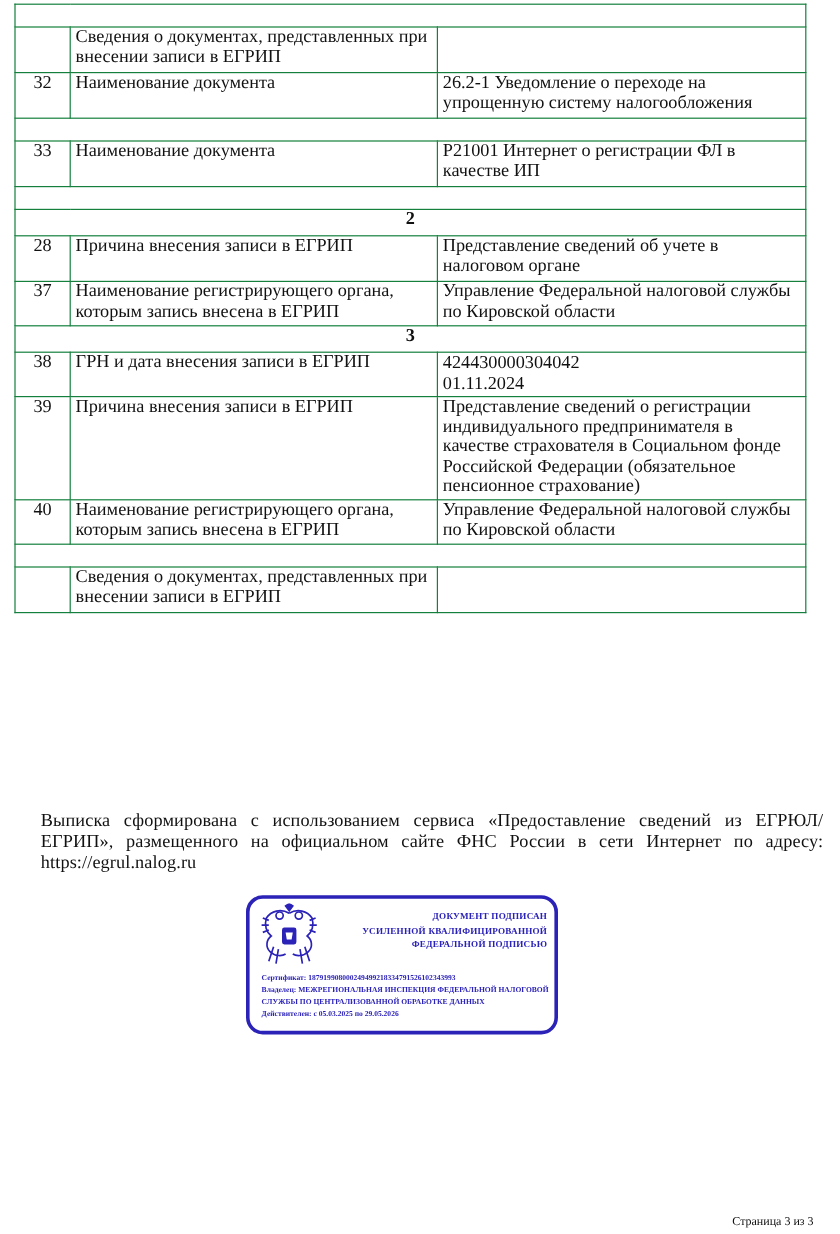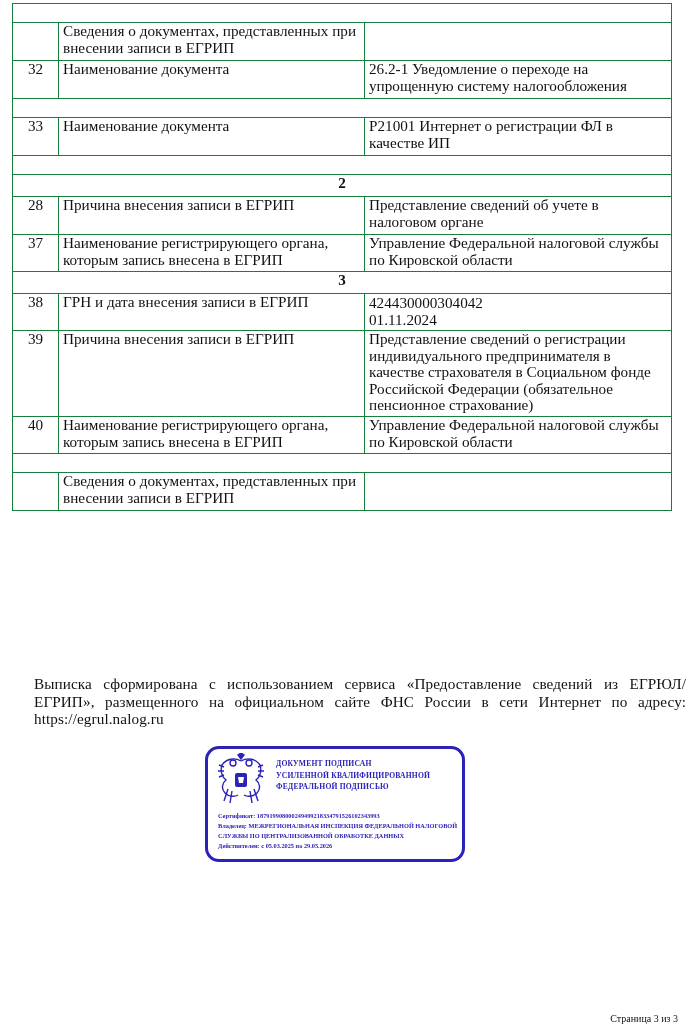--- a/index.html
+++ b/index.html
@@ -8,21 +8,21 @@
   .tbl { position:absolute; left:12px; top:3px; width:659px; border-collapse:collapse; table-layout:fixed; }
   .tbl td { border:1px solid #15803d; padding:0 4px; vertical-align:top; font-size:15.2px; line-height:16.5px; }
   .tbl td.num { text-align:center; padding:0;margin-top:40px; }
   .tbl td.full { text-align:center; font-weight:bold; }
   .tbl tr.spacer td { height:18px; }
   .tbl tr.sect td { height:21px; }
   .tbl td .txt { display:block; padding-top:1px; }
   .note { position:absolute; left:16px; top:675px; width:652px; font-size:15.2px; line-height:17.5px; text-align:justify; letter-spacing:0.1px;margin-left:18px; }
   .stamp { position:absolute; left:205px; top:746px; width:254px; height:110px; border:3px solid #2b22b8; border-radius:14px; background:#fff; }
   .stamp .emblem { position:absolute; left:8px; top:4px; width:50px; height:54px; }
-  .stamp .title { position:absolute; left:68px; top:9px; width:180px; text-align:left; font-weight:bold; font-size:7.6px; line-height:11.5px; color:#2b22b8; letter-spacing:0.2px; }
+  .stamp .title { position:absolute; left:68px; top:9px; width:180px; text-align:right; font-weight:bold; font-size:7.6px; line-height:11.5px; color:#2b22b8; letter-spacing:0.2px; }
   .stamp .details { position:absolute; left:10px; top:62px; width:240px; font-weight:bold; font-size:6.3px; line-height:10px; color:#2b22b8; }
   .footer { position:absolute; top:1042px; font-size:10px; line-height:11px; color:#111; }
   .footer.left { left:14px; }
   .footer.center { left:280px; top:1013px;margin-top:45px; }
   .footer.right { right:22px; top:1013px; }
 </style>
 </head>
 <body>
 
 <table class="tbl">

